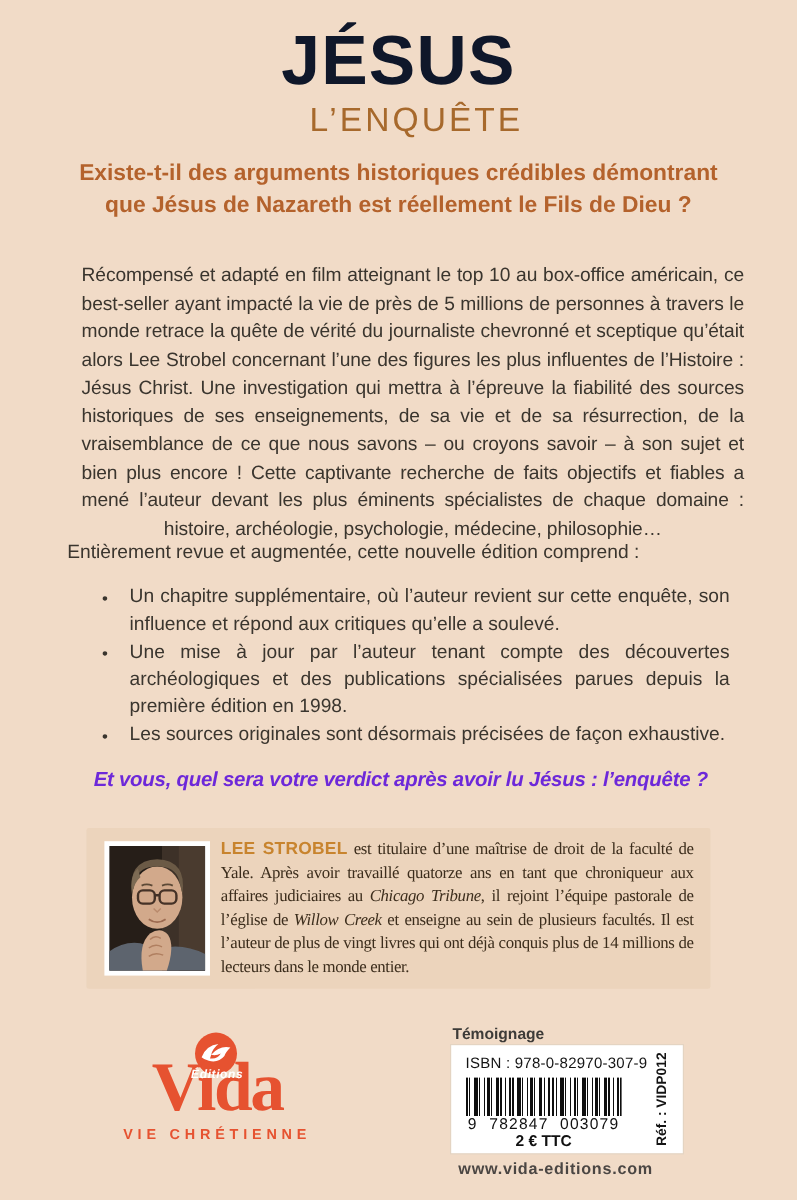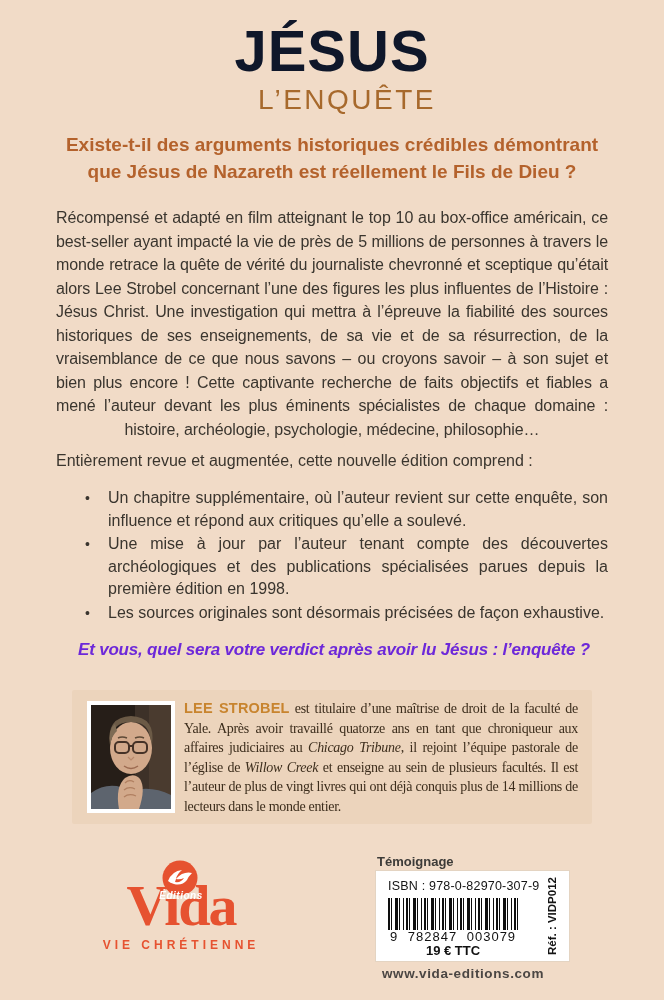--- a/index.html
+++ b/index.html
@@ -26,21 +26,21 @@
     top:131px;left:40px;width:584px;text-align:center;
     font-size:19px;font-weight:bold;line-height:27px;
     color:#b4622c;
   }
 
   
   .description{
     top:206px;left:56px;width:552px;
     font-size:16px;line-height:23.5px;letter-spacing:-0.1px;
     text-align:justify;text-align-last:center;
-    margin:0;
+    margin:12px;
   }
   .edition-intro{
     top:452px;left:56px;width:552px;
     font-size:16px;margin:0;
   }
   .bullet-list{
     top:487px;left:80px;width:528px;
     margin:0;padding:0;list-style:none;
     font-size:16px;line-height:22.5px;
   }
@@ -209,19 +209,19 @@
     <div class="logo-word">Vida</div>
     <div class="logo-tagline">VIE CHRÉTIENNE</div>
   </div>
 
   <div class="abs category">Témoignage</div>
 
   <div class="abs barcode-box">
     <div class="isbn">ISBN : 978-0-82970-307-9</div>
     <div class="barcode-bars"></div>
     <div class="barcode-digits">9 782847 003079</div>
-    <div class="price">19 € TTC</div>
+    <div class="price">2 € TTC</div>
     <div class="barcode-ref">Réf. : VIDP012</div>
   </div>
 
   <div class="abs website">www.vida-editions.com</div>
 
 </div>
 
 </body></html>

